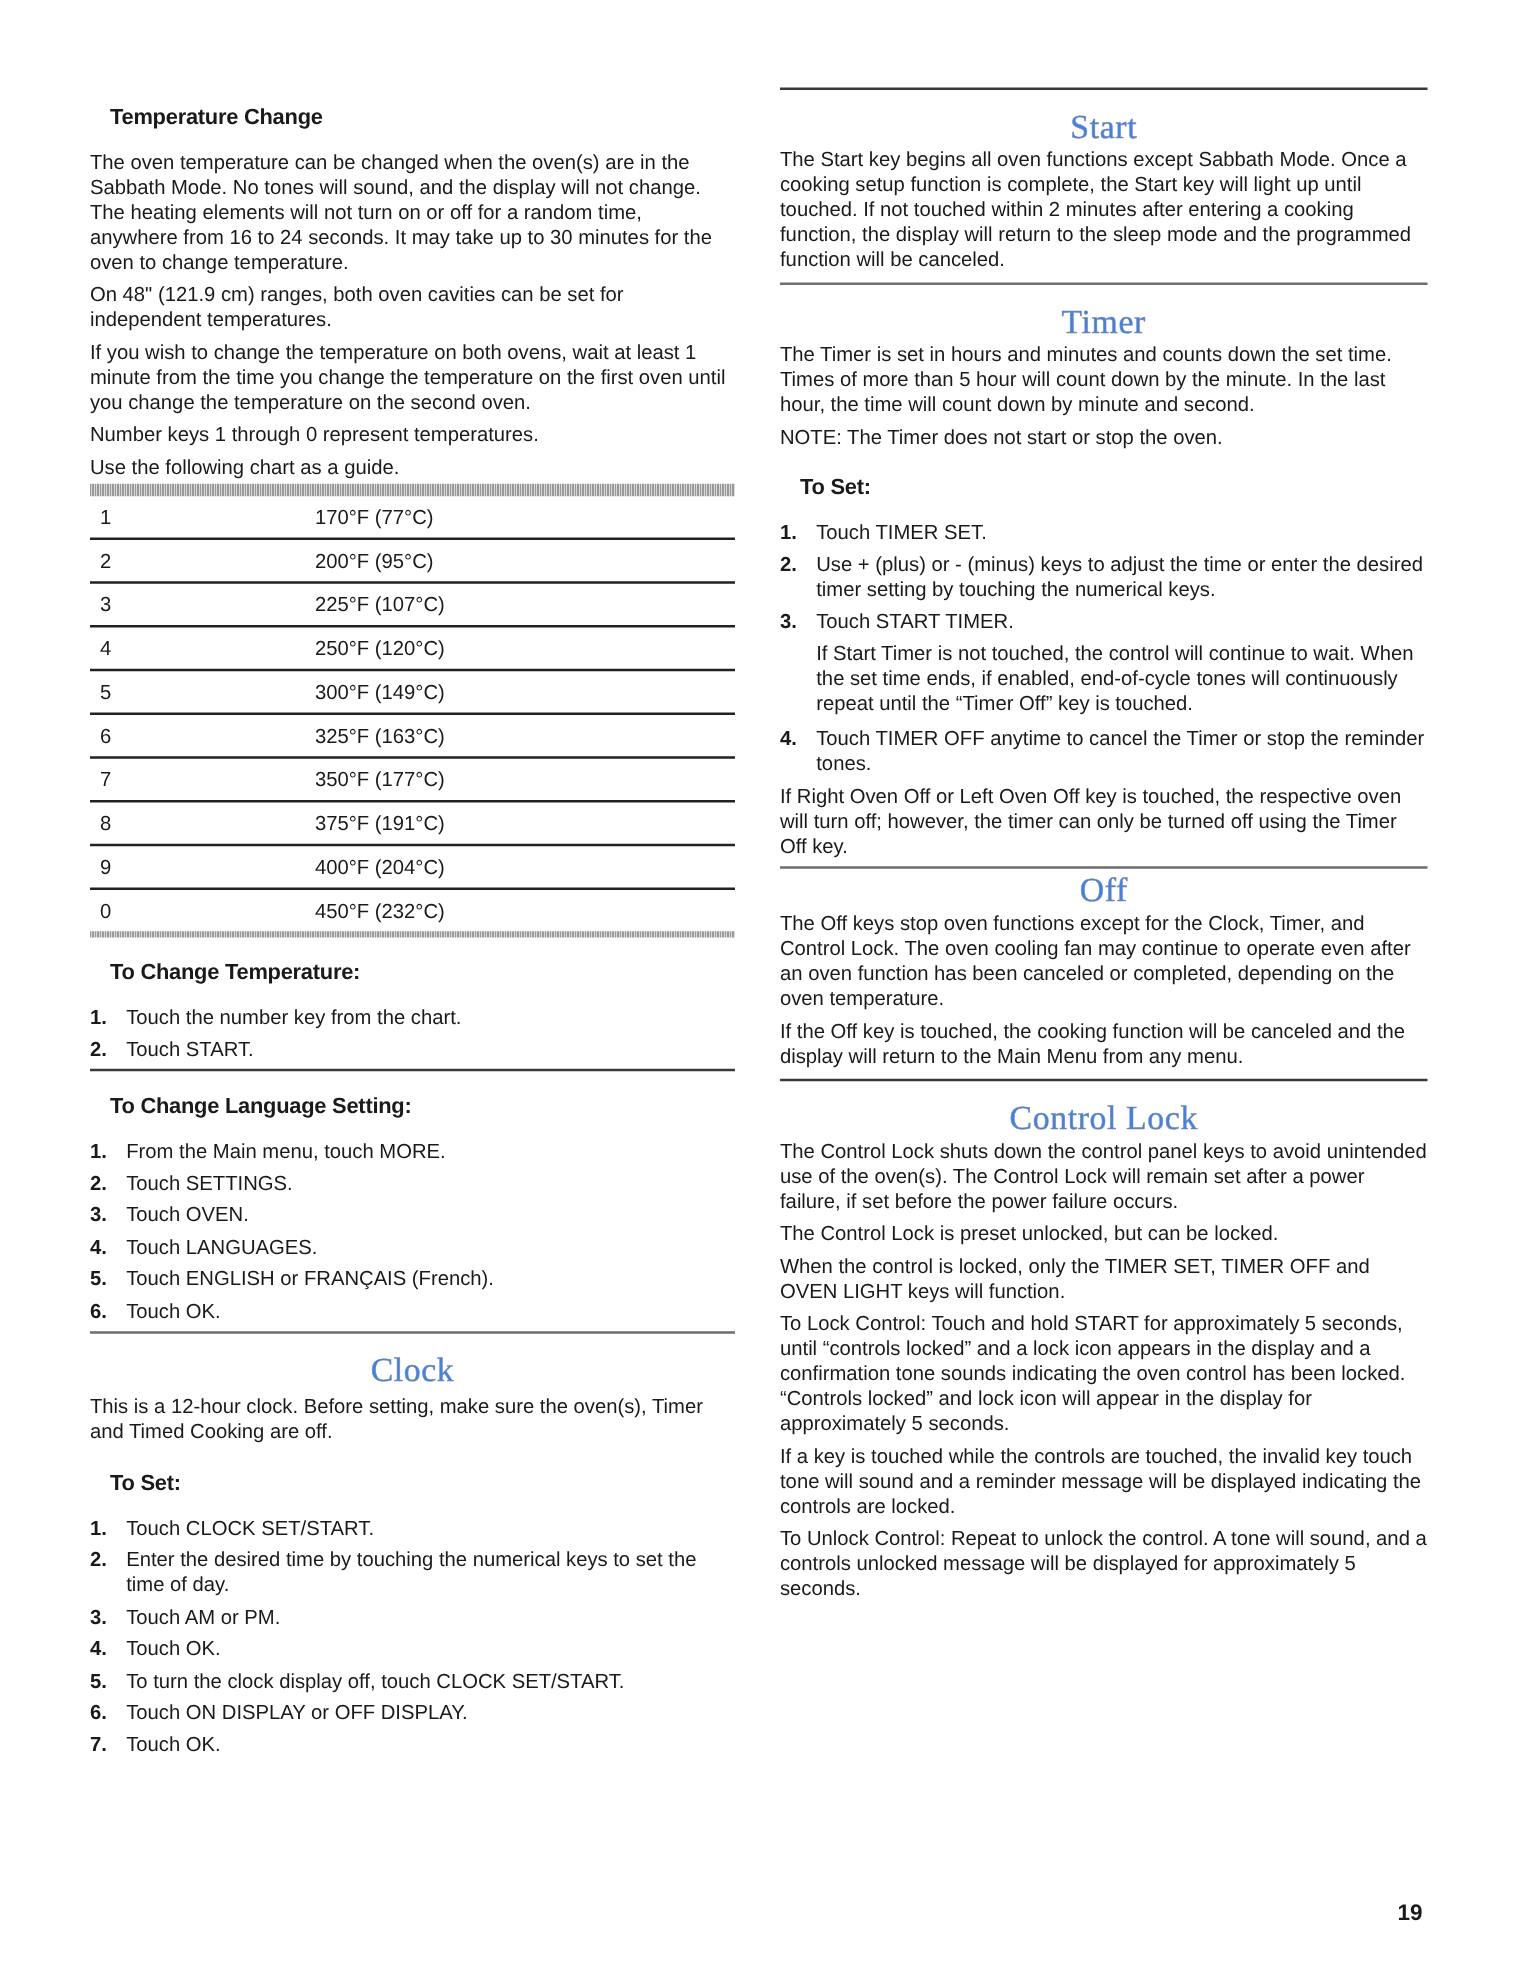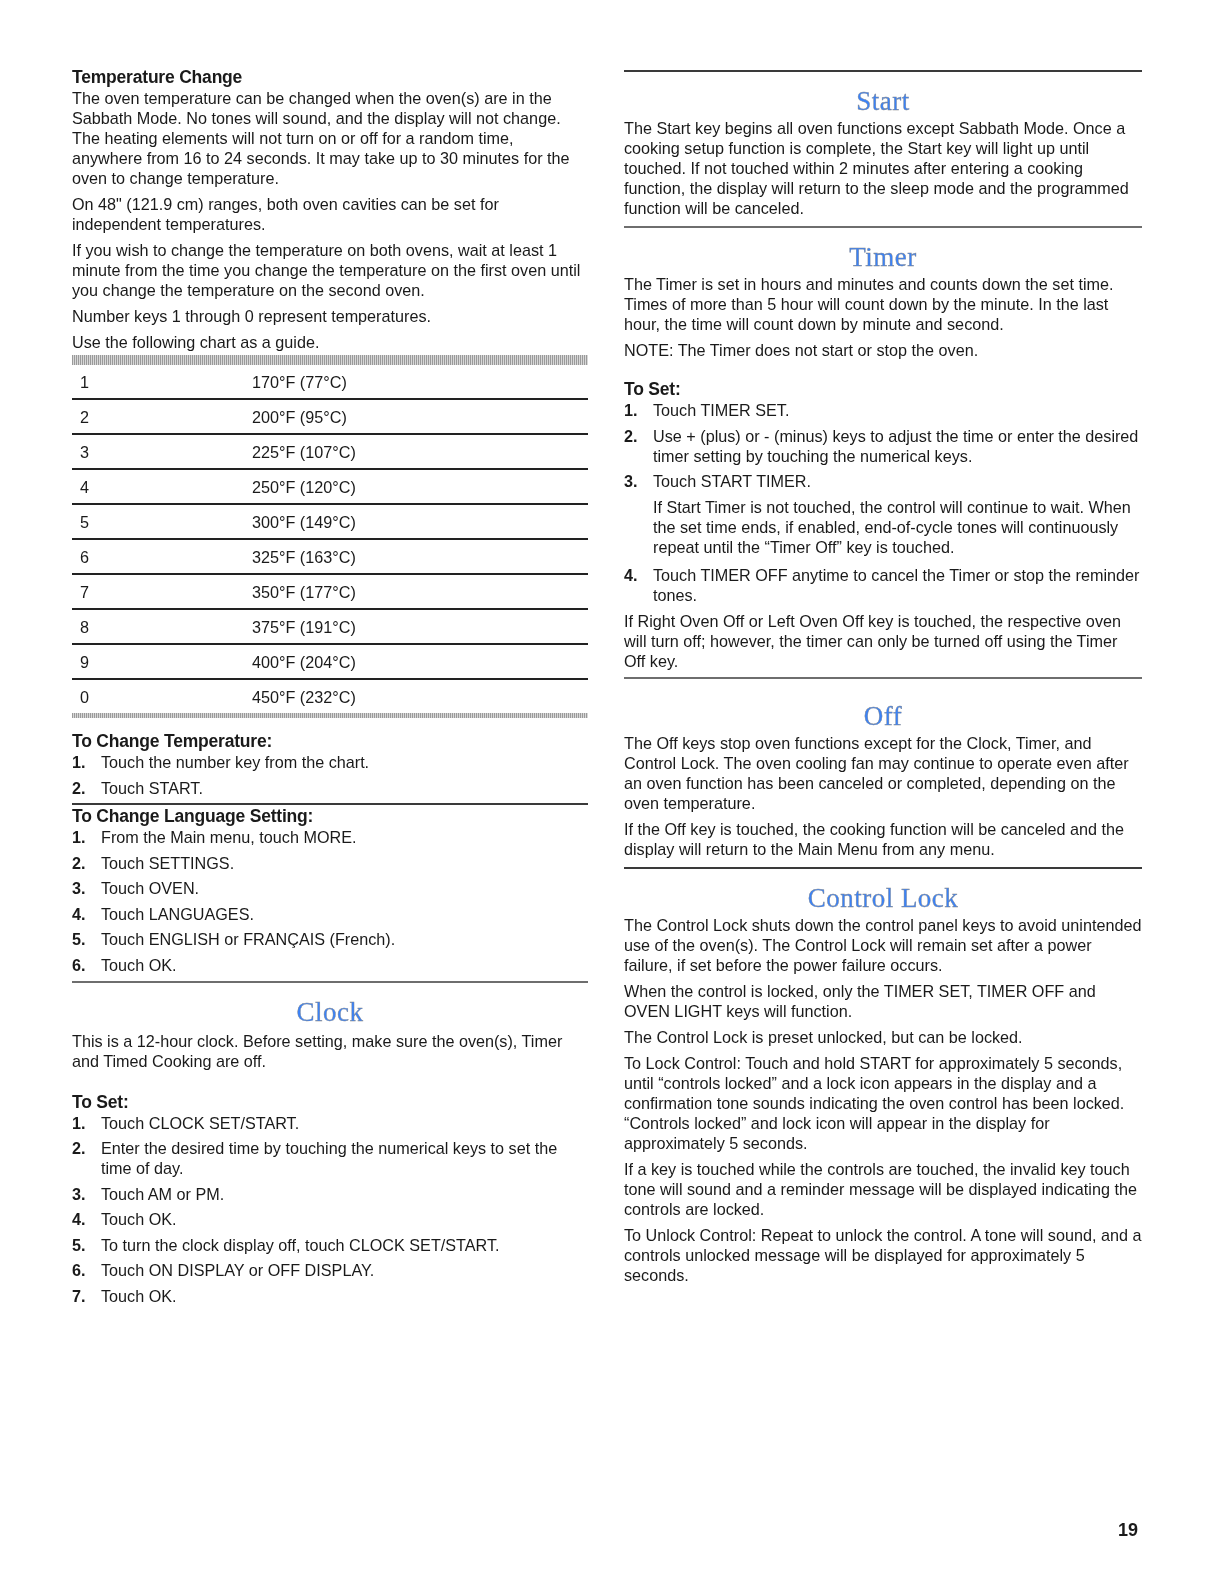--- a/index.html
+++ b/index.html
@@ -5,21 +5,21 @@
   html, body { margin: 0; padding: 0; background: #ffffff; }
   body {
     width: 1224px; height: 1584px; position: relative; overflow: hidden;
     font-family: "Liberation Sans", sans-serif; color: #1a1a1a;
     font-size: 16.2px; line-height: 20px;
   }
   .col { position: absolute; top: 66px; }
   .col-left { left: 72px; width: 516px; }
   .col-right { left: 624px; width: 518px; }
   p { margin: 0 0 6px 0; }
-  .h-bold { font-weight: bold; font-size: 17.5px; margin: 0; line-height: 22px; letter-spacing: -0.2px; }
+  .h-bold { font-weight: bold; font-size: 17.5px; margin: 16px; line-height: 22px; letter-spacing: -0.2px; }
   .serif-title {
     font-family: "Liberation Serif", serif; text-align: center; font-size: 27px;
     color: #3b82f6; line-height: 30px; letter-spacing: 0.5px;
     -webkit-text-stroke: 0.4px #8a8a8a;
   }
   .rule { border-top: 2px solid #3a3a3a; height: 0; }
   .rule-grey { border-top: 2px solid #6e6e6e; height: 0; }
   ol.steps { list-style: none; padding: 0; margin: 0; }
   ol.steps li { display: flex; margin: 0 0 5.5px 0; }
   ol.steps li .num { font-weight: bold; width: 29px; flex: none; }
@@ -219,31 +219,31 @@
           <span class="num">4.</span>
           <span class="txt">Touch TIMER OFF anytime to cancel the Timer or stop the reminder tones.</span>
         </li>
     </ol>
     <p>If Right Oven Off or Left Oven Off key is touched, the respective oven will turn off; however, the timer can only be turned off using the Timer Off key.</p>
   </section>
 
   <div class="rule-grey" style="margin-top:6px"></div>
 
   <section>
-    <div class="serif-title" style="margin:22px 0 2px 0">Off</div>
+    <div class="serif-title" style="margin:2px 0 2px 0">Off</div>
     <p>The Off keys stop oven functions except for the Clock, Timer, and Control Lock. The oven cooling fan may continue to operate even after an oven function has been canceled or completed, depending on the oven temperature.</p>
     <p>If the Off key is touched, the cooking function will be canceled and the display will return to the Main Menu from any menu.</p>
   </section>
 
   <div class="rule" style="margin-top:8px"></div>
 
   <section>
     <div class="serif-title" style="margin:14px 0 2px 0">Control Lock</div>
     <p>The Control Lock shuts down the control panel keys to avoid unintended use of the oven(s). The Control Lock will remain set after a power failure, if set before the power failure occurs.</p>
+    <p>The Control Lock is preset unlocked, but can be locked.</p>
     <p>When the control is locked, only the TIMER SET, TIMER OFF and OVEN LIGHT keys will function.</p>
-    <p>The Control Lock is preset unlocked, but can be locked.</p>
     <p><span class="b">To Lock Control:</span><span> Touch and hold START for approximately 5 seconds, until “controls locked” and a lock icon appears in the display and a confirmation tone sounds indicating the oven control has been locked. “Controls locked” and lock icon will appear in the display for approximately 5 seconds.</span></p>
     <p>If a key is touched while the controls are touched, the invalid key touch tone will sound and a reminder message will be displayed indicating the controls are locked.</p>
     <p><span class="b">To Unlock Control:</span><span> Repeat to unlock the control. A tone will sound, and a controls unlocked message will be displayed for approximately 5 seconds.</span></p>
   </section>
 </div>
 
 <div class="page-num">19</div>
 
 </body></html>

